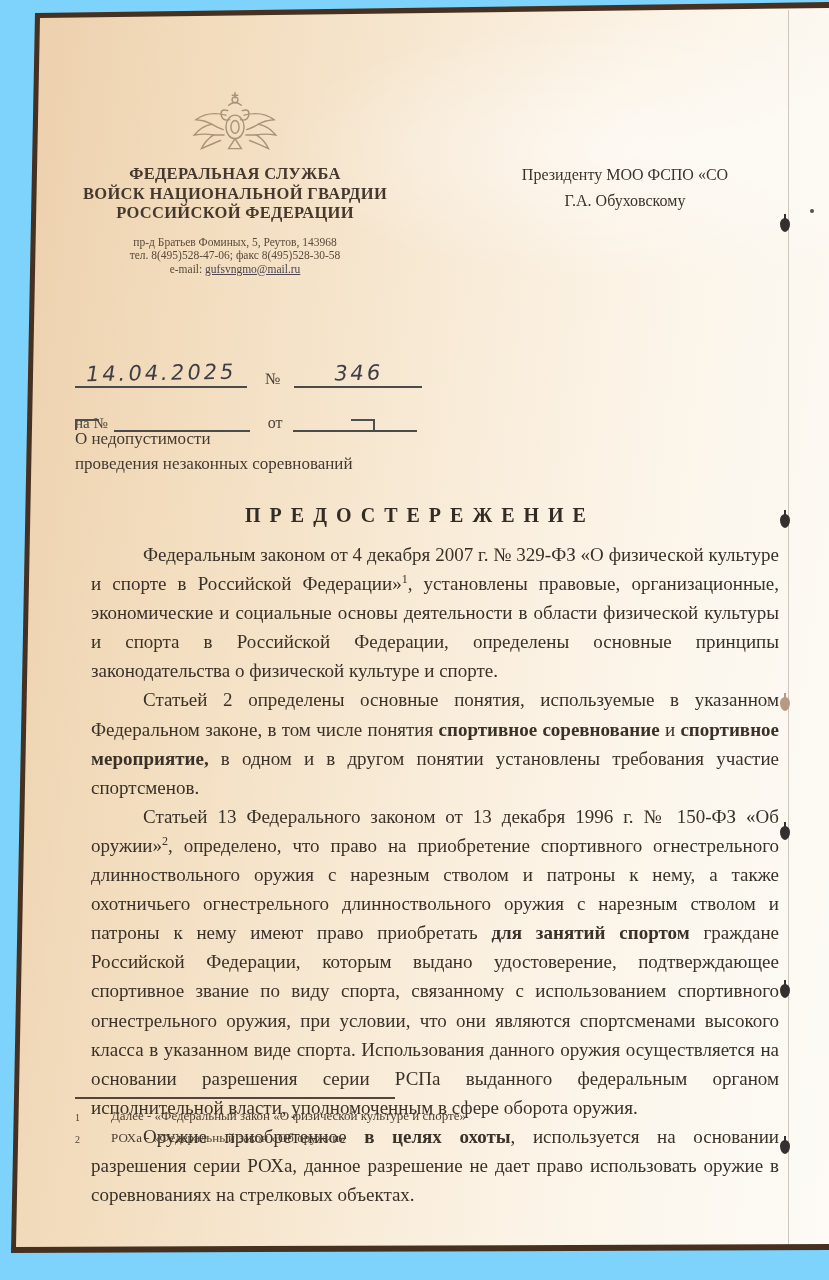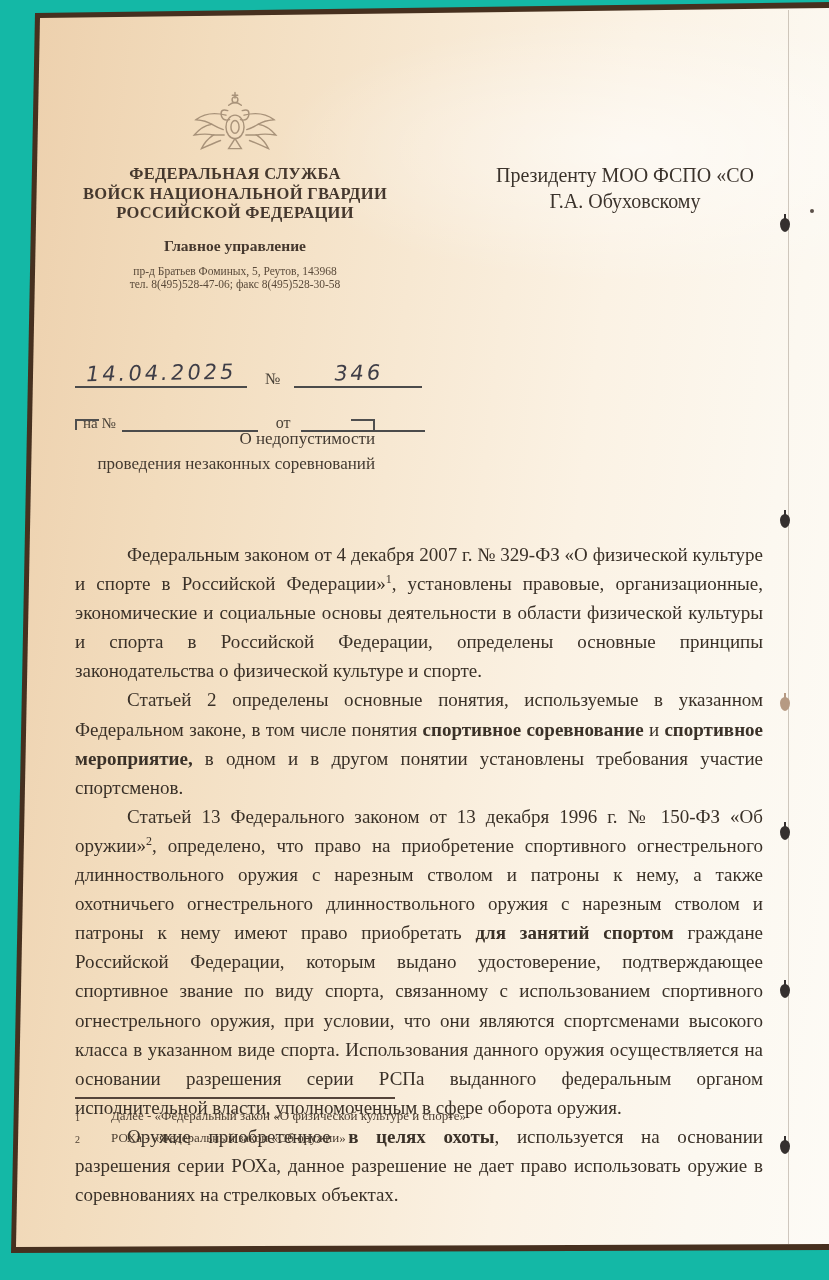--- a/index.html
+++ b/index.html
@@ -1,17 +1,17 @@
 <!DOCTYPE html>
 <html><head>
 <meta charset="utf-8">
 <style>
   html,body{margin:0;padding:0;}
   body{background:#e9e7e4;font-family:"Liberation Serif", serif;}
-  .stage{position:relative;width:829px;height:1280px;background:#14b8a6;overflow:hidden;}
+  .stage{position:relative;width:829px;height:1280px;background:#7dd3fc;overflow:hidden;}
 
   
   .page-edge{position:absolute;inset:0;background:#46301f;
     clip-path:polygon(35px 13px, 100% 2px, 100% 1250px, 11px 1253px);}
   .page{position:absolute;inset:0;
     clip-path:polygon(40px 18px, 100% 8px, 100% 1244px, 16px 1247px);
     background:linear-gradient(97deg,#ecceaa 0%,#f2dcbd 22%,#f7e8d2 45%,#fbf2e4 65%,#fcf8f0 85%,#fdfbf6 100%);}
   .sheen{position:absolute;inset:0;pointer-events:none;
     background:radial-gradient(ellipse 520px 190px at 640px 150px, rgba(255,255,255,.55), rgba(255,255,255,0) 70%);}
   .fold-line{position:absolute;left:788px;top:10px;width:1px;height:1234px;background:rgba(150,138,125,.45);}
@@ -30,47 +30,47 @@
   .letterhead{position:absolute;left:55px;top:88px;width:360px;text-align:center;color:#45382e;}
   .emblem{display:block;margin:0 auto;}
   .org-line{font-weight:bold;font-size:16.5px;line-height:19.5px;letter-spacing:.3px;}
   .dept{margin-top:13px;}
   .dept-line{font-weight:bold;font-size:15.5px;line-height:19px;}
   .addr{margin-top:10px;color:#5a4a3a;}
   .addr-line{font-size:11.5px;line-height:13.5px;}
   .email{text-decoration:underline;color:#4a4550;}
 
   
-  .recipient{position:absolute;left:470px;top:162px;width:310px;text-align:center;font-size:20px;line-height:26px;color:#3b332c;}
+  .recipient{position:absolute;left:470px;top:162px;width:310px;text-align:center;font-size:16px;line-height:26px;color:#3b332c;}
   .recipient-name{}
 
   
   .requisites{position:absolute;left:75px;top:356px;width:390px;font-size:15px;color:#4a4238;}
   .req-row{display:flex;align-items:flex-end;height:32px;}
-  .req-row + .req-row{margin-top:12px;margin-left:8px;}
+  .req-row + .req-row{margin-top:12px;}
   .field{display:inline-block;border-bottom:2px solid #4b4b4b;text-align:center;}
   .f-date{width:172px;}
   .f-num{width:128px;margin-left:14px;}
   .f-onnum{width:136px;margin-left:6px;}
   .f-from{width:124px;margin-left:10px;}
   .nsign{margin-left:18px;font-size:16px;}
   .hand{display:inline-block;font-family:"DejaVu Sans",sans-serif;font-size:21px;letter-spacing:3px;
     color:#3f3e47;transform:skewX(-10deg) rotate(-1deg);padding-bottom:1px;}
 
   
   .subject{position:absolute;left:75px;top:419px;width:300px;}
   .corner{position:absolute;width:22px;height:9px;}
   .corner-l{left:0;top:0;border-top:2px solid #4f4f4f;border-left:2px solid #4f4f4f;}
   .corner-r{right:0;top:0;border-top:2px solid #4f4f4f;border-right:2px solid #4f4f4f;}
-  .subject-text{padding-top:7px;text-align:right;font-size:17px;line-height:25px;color:#423930;}
+  .subject-text{padding-top:7px;text-align:left;font-size:17px;line-height:25px;color:#423930;}
 
   
   .doc-title{position:absolute;left:75px;top:504px;width:690px;text-align:center;
     font-weight:bold;font-size:20px;letter-spacing:9px;color:#332c25;}
-  .body-text{position:absolute;left:75px;top:540px;width:688px;
+  .body-text{position:absolute;left:91px;top:540px;width:688px;
     font-size:19px;line-height:29.1px;text-align:justify;color:#3a3128;}
   .body-text p{margin:0;text-indent:52px;}
   .body-text sup{font-size:12px;line-height:0;}
 
   
   .footnotes{position:absolute;left:75px;top:1097px;width:690px;color:#4a3d30;}
   .fn-rule{width:320px;border-top:2px solid #54443a;margin-bottom:7px;}
   .fn{display:flex;font-size:13px;line-height:20px;}
   .fn sup{width:36px;font-size:10px;padding-top:2px;}
 </style>
@@ -125,25 +125,25 @@
           <path d="M50 30 Q30 25 17 35 Q28 36 34 40 Q23 42 15 52 Q28 50 36 52 Q27 58 23 67 Q36 61 44 58"></path>
           <path d="M70 30 Q90 25 103 35 Q92 36 86 40 Q97 42 105 52 Q92 50 84 52 Q93 58 97 67 Q84 61 76 58"></path>
           <path d="M34 40 Q41 44 47 46 M36 52 Q42 52 48 52"></path>
           <path d="M86 40 Q79 44 73 46 M84 52 Q78 52 72 52"></path>
         </g>
       </svg>
       <div class="org-line">ФЕДЕРАЛЬНАЯ СЛУЖБА</div>
       <div class="org-line">ВОЙСК НАЦИОНАЛЬНОЙ ГВАРДИИ</div>
       <div class="org-line">РОССИЙСКОЙ ФЕДЕРАЦИИ</div>
       <div class="dept">
-        <div class="dept-line">Главное управление</div>
       </div>
       <div class="addr">
         <div class="addr-line">пр-д Братьев Фоминых, 5, Реутов, 143968</div>
         <div class="addr-line">тел. 8(495)528-47-06; факс 8(495)528-30-58</div>
+        <div class="addr-line"><span>e-mail: </span><span class="email">gufsvngmo@mail.ru</span></div>
       </div>
     </div>
 
     <div class="recipient">
       <div>Президенту МОО ФСПО «СО</div>
       <div class="recipient-name">Г.А. Обуховскому</div>
     </div>
 
     <div class="requisites">
       <div class="req-row">
@@ -161,20 +161,21 @@
 
     <div class="subject">
       <div class="corner corner-l"></div>
       <div class="corner corner-r"></div>
       <div class="subject-text">
         <div>О недопустимости</div>
         <div>проведения незаконных соревнований</div>
       </div>
     </div>
 
+    <div class="doc-title">ПРЕДОСТЕРЕЖЕНИЕ</div>
 
     <div class="body-text">
       <p><span>Федеральным законом от 4 декабря 2007 г. № 329-ФЗ «О физической культуре и спорте в Российской Федерации»</span><sup>1</sup><span>, установлены правовые, организационные, экономические и социальные основы деятельности в области физической культуры и спорта в Российской Федерации, определены основные принципы законодательства о физической культуре и спорте.</span></p>
       <p><span>Статьей 2 определены основные понятия, используемые в указанном Федеральном законе, в том числе понятия </span><b>спортивное соревнование</b><span> и </span><b>спортивное мероприятие,</b><span> в одном и в другом понятии установлены требования участие спортсменов.</span></p>
       <p><span>Статьей 13 Федерального законом от 13 декабря 1996 г. № 150-ФЗ «Об оружии»</span><sup>2</sup><span>, определено, что право на приобретение спортивного огнестрельного длинноствольного оружия с нарезным стволом и патроны к нему, а также охотничьего огнестрельного длинноствольного оружия с нарезным стволом и патроны к нему имеют право приобретать </span><b>для занятий спортом</b><span> граждане Российской Федерации, которым выдано удостоверение, подтверждающее спортивное звание по виду спорта, связанному с использованием спортивного огнестрельного оружия, при условии, что они являются спортсменами высокого класса в указанном виде спорта. Использования данного оружия осуществляется на основании разрешения серии РСПа выданного федеральным органом исполнительной власти, уполномоченным в сфере оборота оружия.</span></p>
       <p><span>Оружие приобретенное </span><b>в целях охоты</b><span>, используется на основании разрешения серии РОХа, данное разрешение не дает право использовать оружие в соревнованиях на стрелковых объектах.</span></p>
     </div>
 
     <div class="footnotes">
       <div class="fn-rule"></div>

